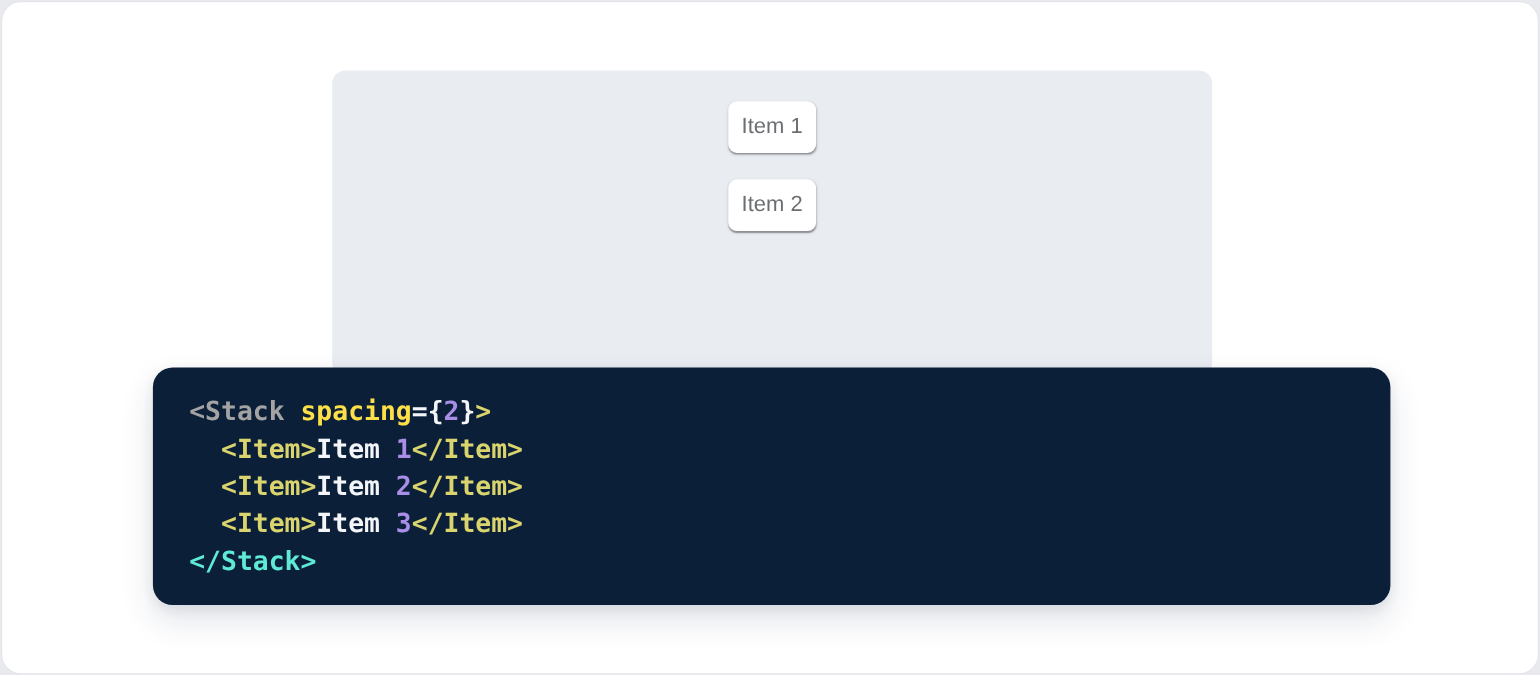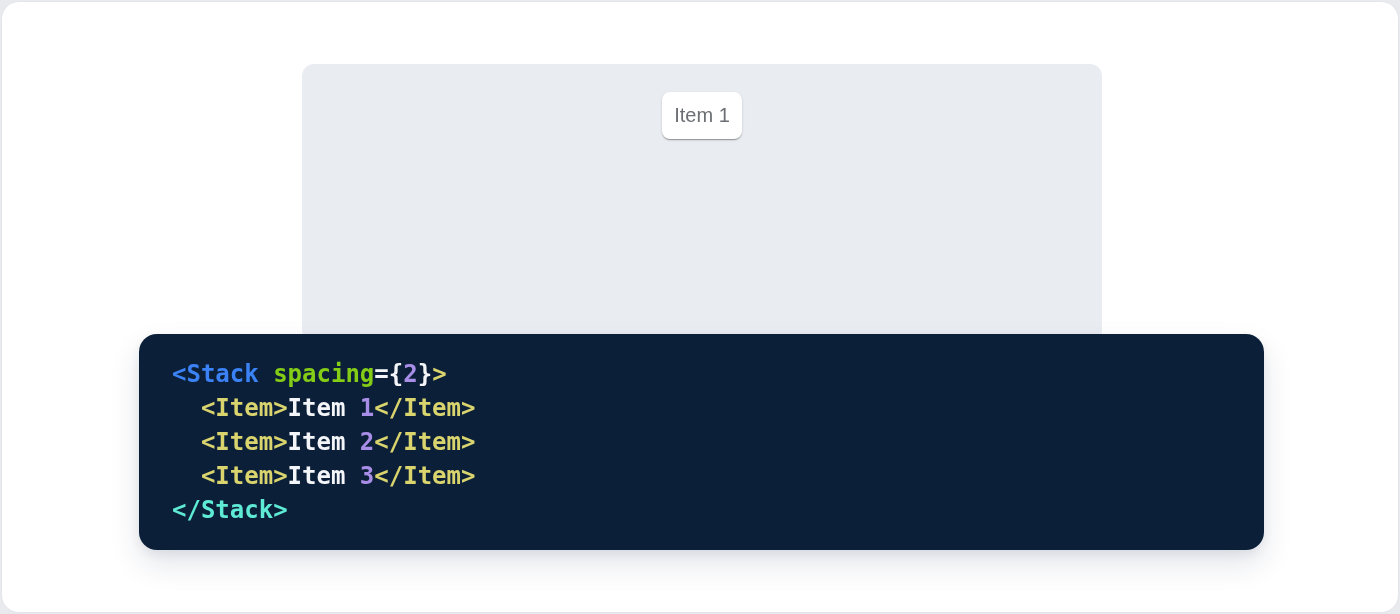--- a/index.html
+++ b/index.html
@@ -66,24 +66,27 @@
 </head>
 <body>
 
 <div class="page-card">
 
   <div class="demo-panel">
     <div class="stack">
       <div class="demo-item">
         <span>Item 1</span>
       </div>
+      <div class="demo-item">
+        <span>Item 2</span>
+      </div>
     </div>
   </div>
 
   <div class="code-block">
-    <pre id="code-pre"><span style="color: #3b82f6; text-align: center;">&lt;Stack</span><span style="color: rgb(243, 245, 248);"> </span><span style="color: #84cc16;">spacing</span><span style="color: rgb(243, 245, 248);">={</span><span style="color: rgb(169, 142, 232);">2</span><span style="color: rgb(243, 245, 248);">}</span><span style="color: rgb(217, 212, 110);">&gt;</span>
+    <pre id="code-pre"><span style="color: #a3a3a3; text-align: center;">&lt;Stack</span><span style="color: rgb(243, 245, 248);"> </span><span style="color: #fde047;">spacing</span><span style="color: rgb(243, 245, 248);">={</span><span style="color: rgb(169, 142, 232);">2</span><span style="color: rgb(243, 245, 248);">}</span><span style="color: rgb(217, 212, 110);">&gt;</span>
 <span style="color: rgb(243, 245, 248);">  </span><span style="color: rgb(217, 212, 110);">&lt;Item&gt;</span><span style="color: rgb(243, 245, 248);">Item </span><span style="color: rgb(169, 142, 232);">1</span><span style="color: rgb(217, 212, 110);">&lt;/Item&gt;</span>
 <span style="color: rgb(243, 245, 248);">  </span><span style="color: rgb(217, 212, 110);">&lt;Item&gt;</span><span style="color: rgb(243, 245, 248);">Item </span><span style="color: rgb(169, 142, 232);">2</span><span style="color: rgb(217, 212, 110);">&lt;/Item&gt;</span>
 <span style="color: rgb(243, 245, 248);">  </span><span style="color: rgb(217, 212, 110);">&lt;Item&gt;</span><span style="color: rgb(243, 245, 248);">Item </span><span style="color: rgb(169, 142, 232);">3</span><span style="color: rgb(217, 212, 110);">&lt;/Item&gt;</span>
 <span style="color: #5eead4;">&lt;/Stack&gt;</span></pre>
   </div>
 
 </div>
 
 </body></html>

